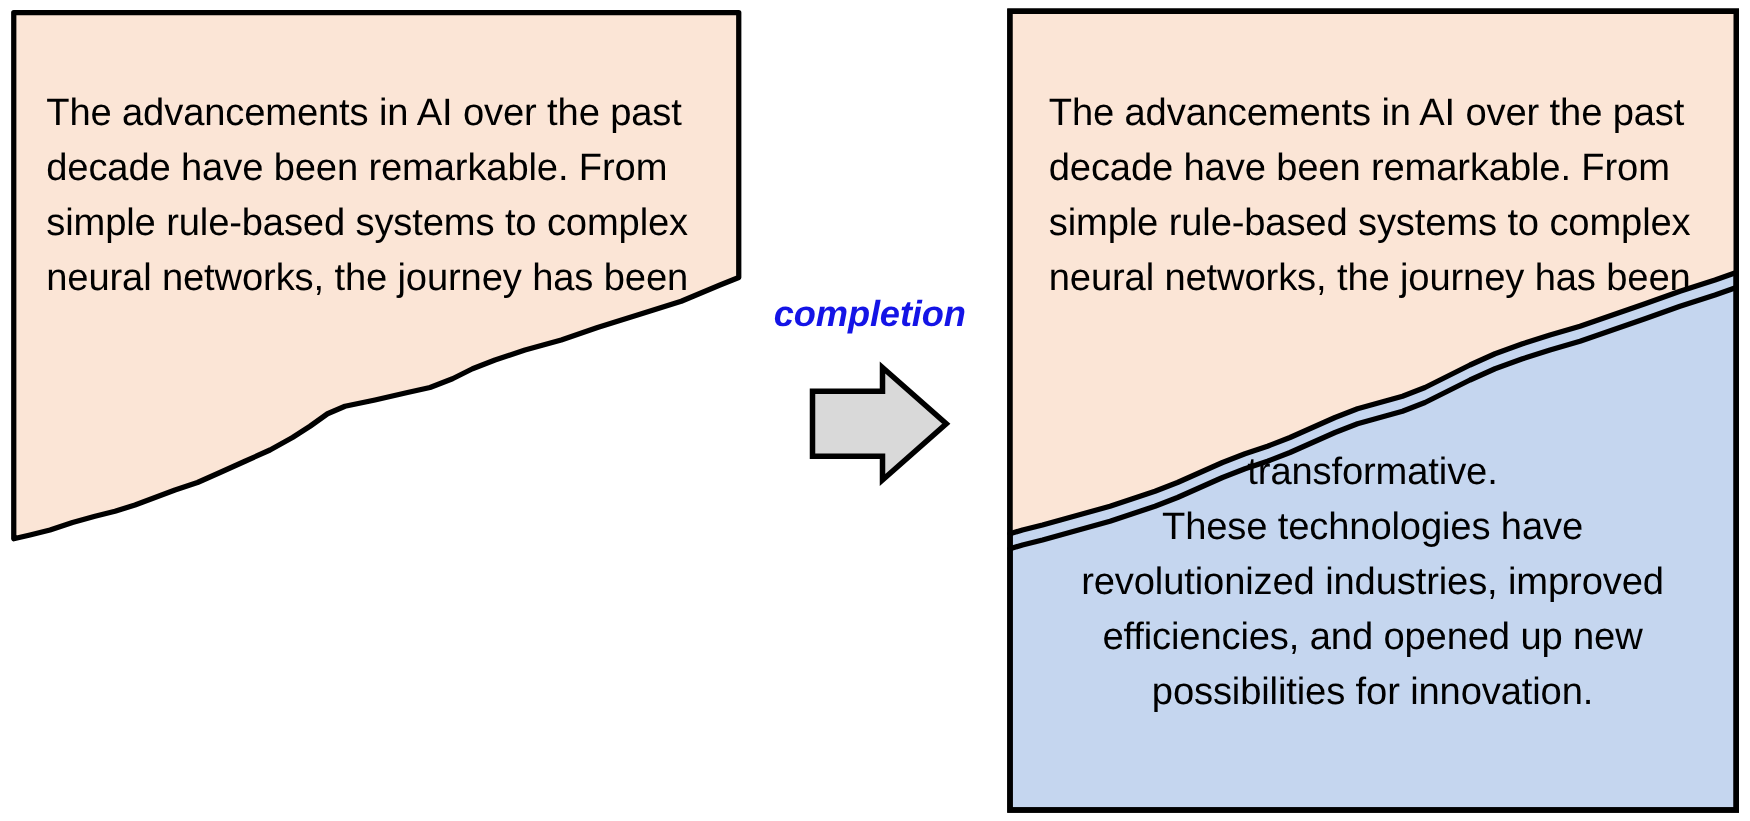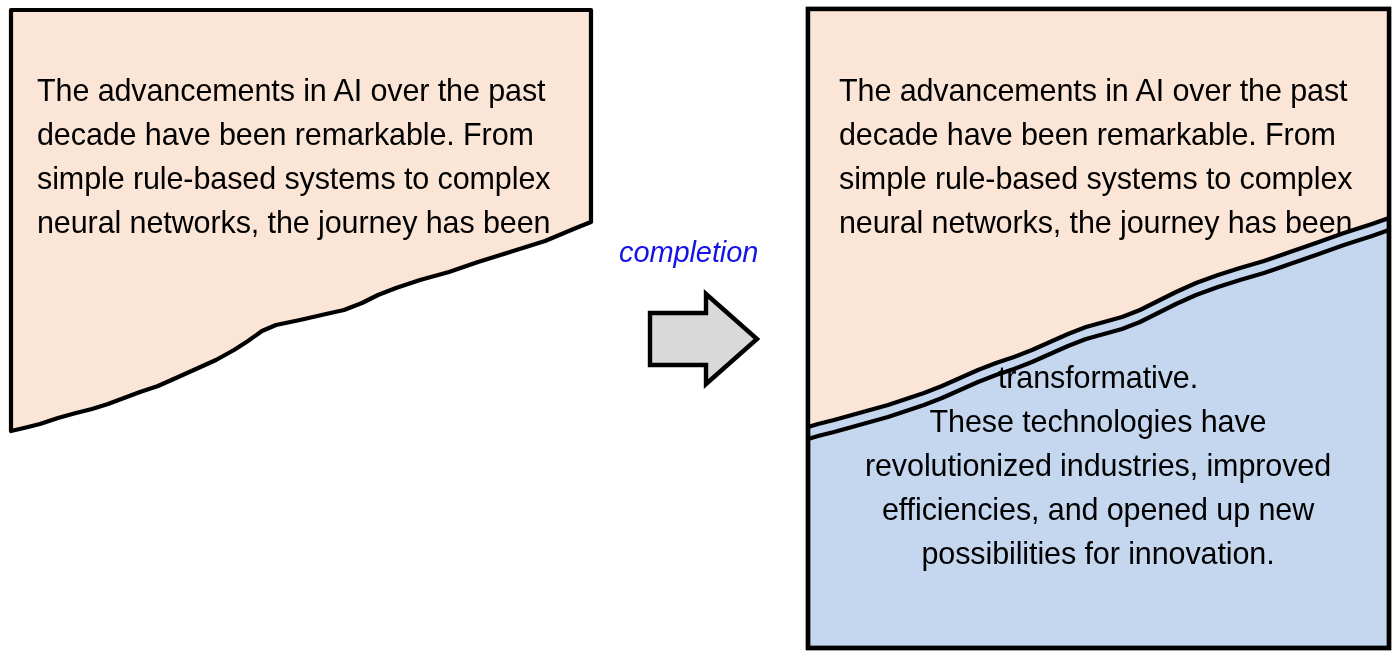--- a/index.html
+++ b/index.html
@@ -46,20 +46,21 @@
 
   
   #completion-label {
     left: 619px;
     top: 235px;
     font-size: 29px;
     line-height: 34px;
     font-style: italic;
     color: #1414e6;
     text-align: left;
+    font-weight: bold;
   }
 
   
   #right-prompt-text {
     left: 839px;
     top: 68px;
     width: 520px;
     font-size: 30.5px;
     line-height: 44px;
     text-align: left;

